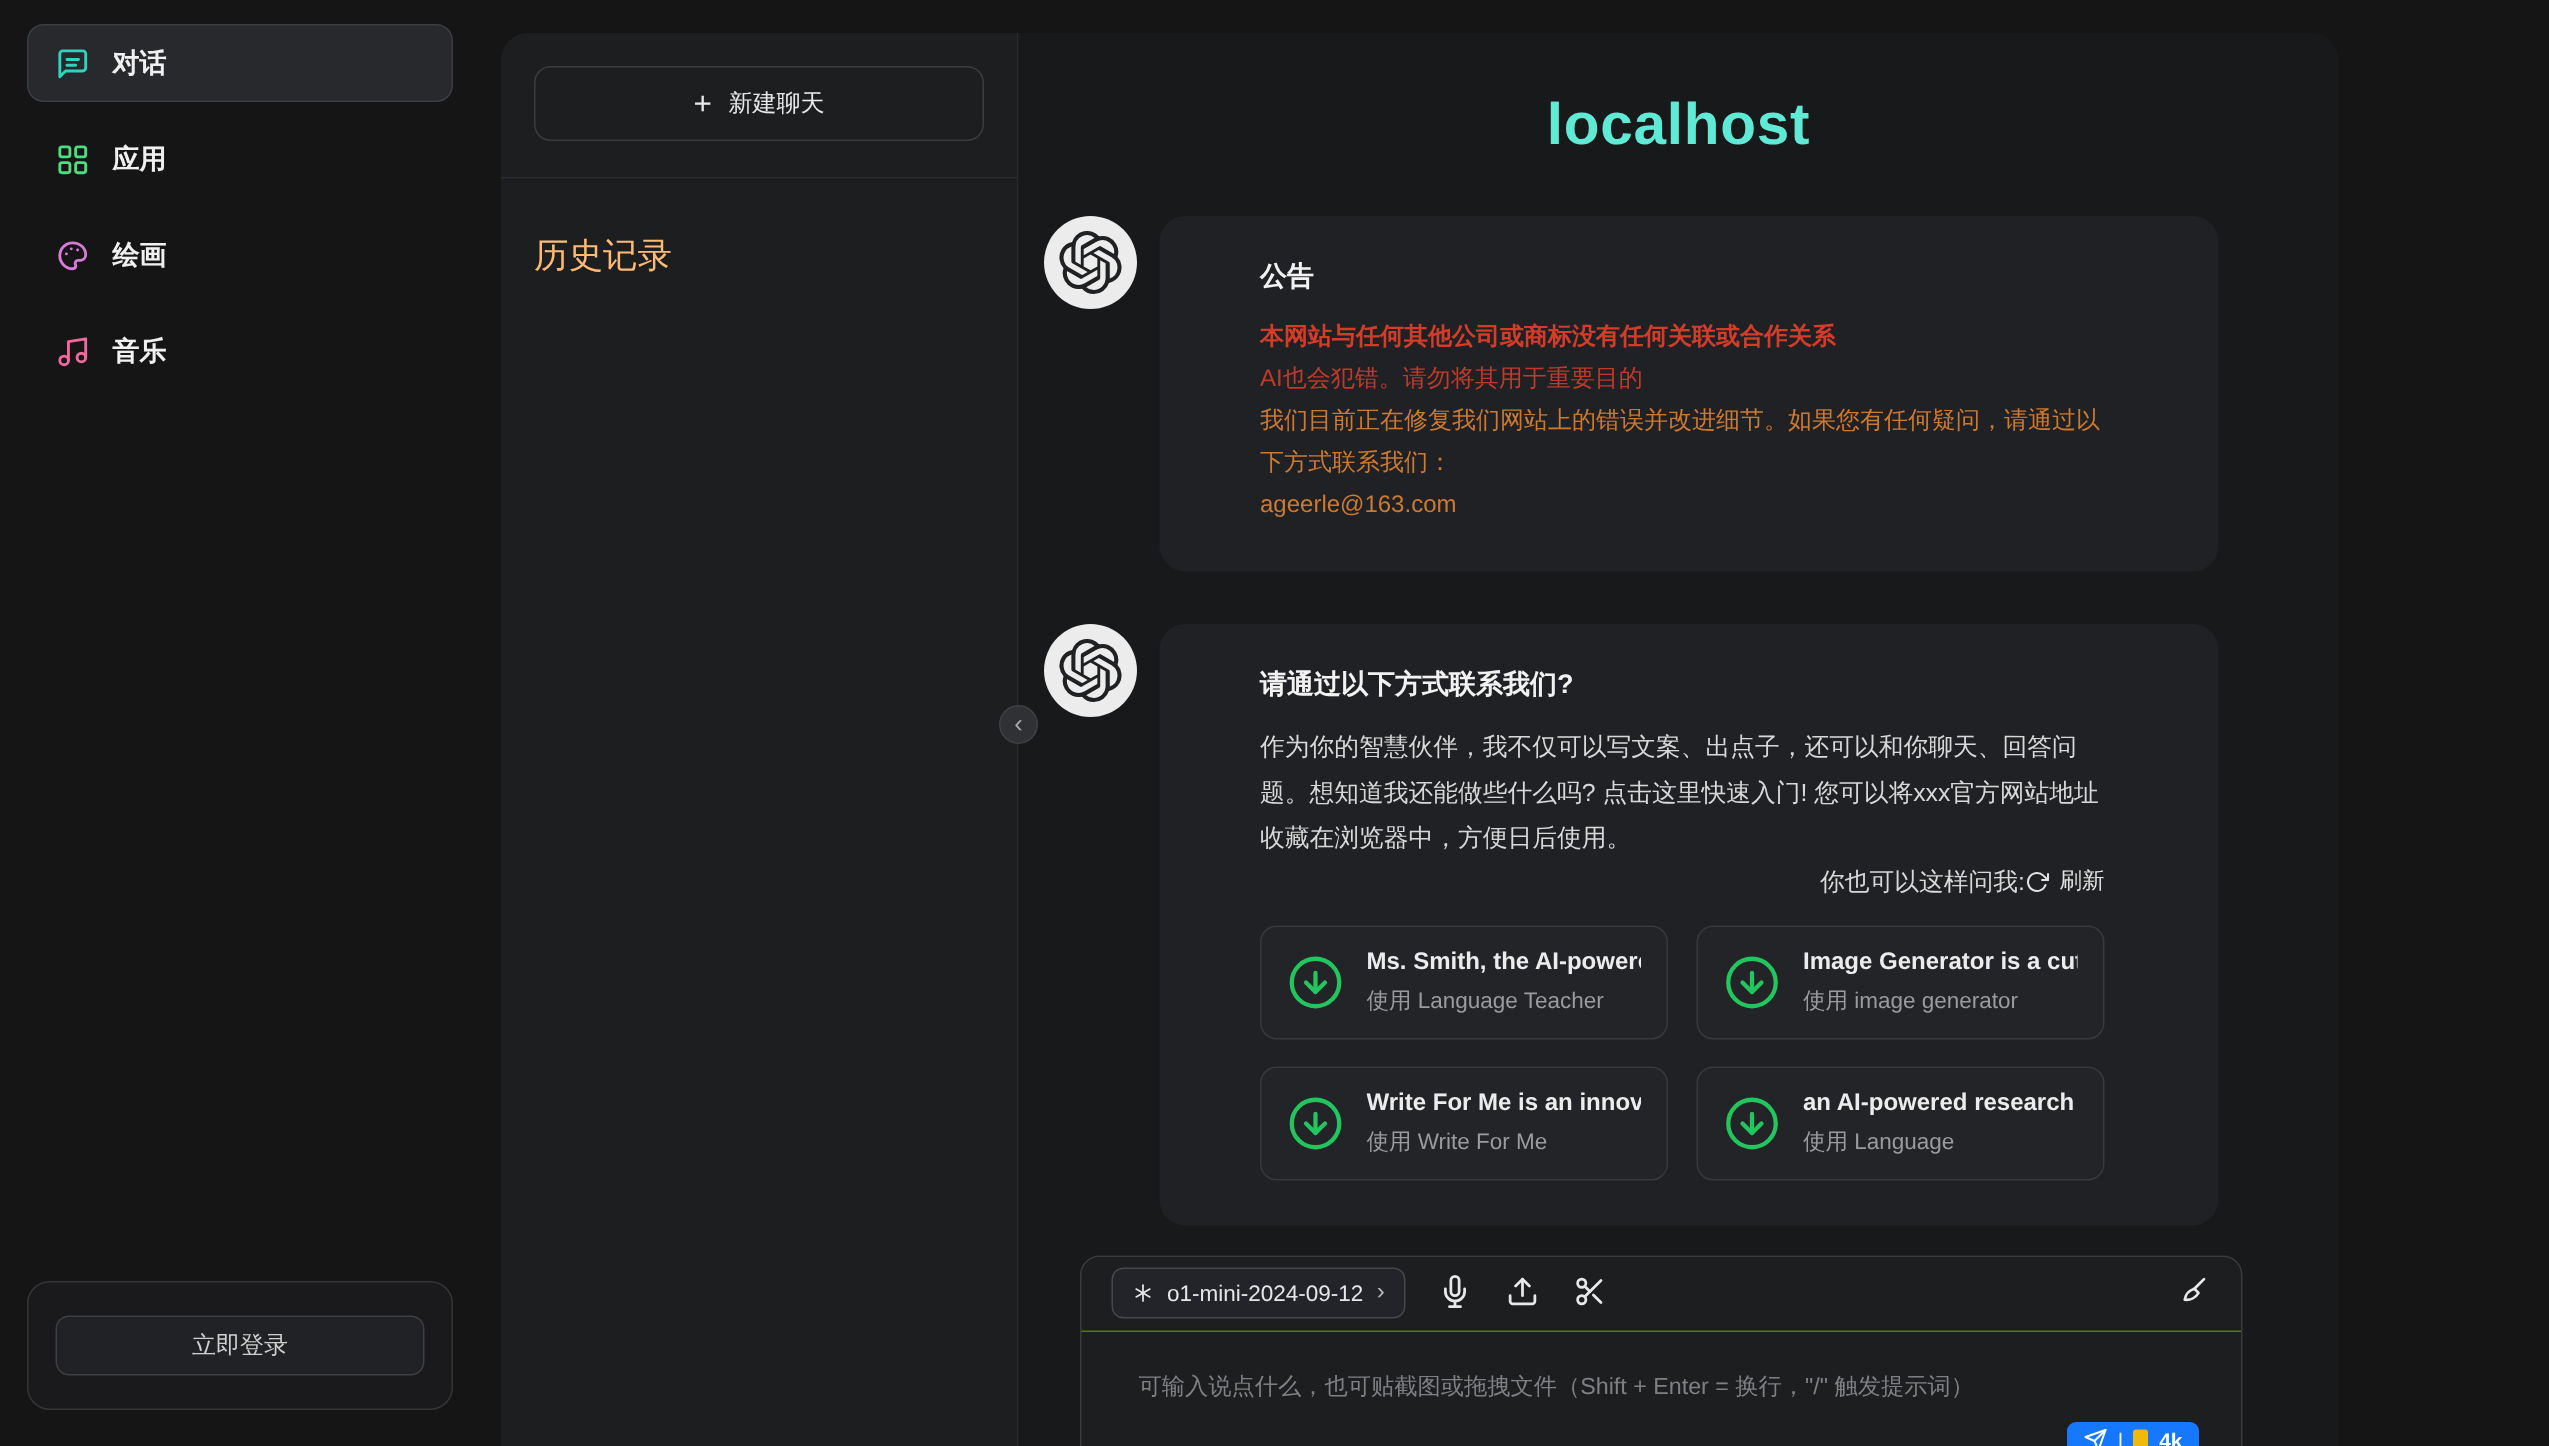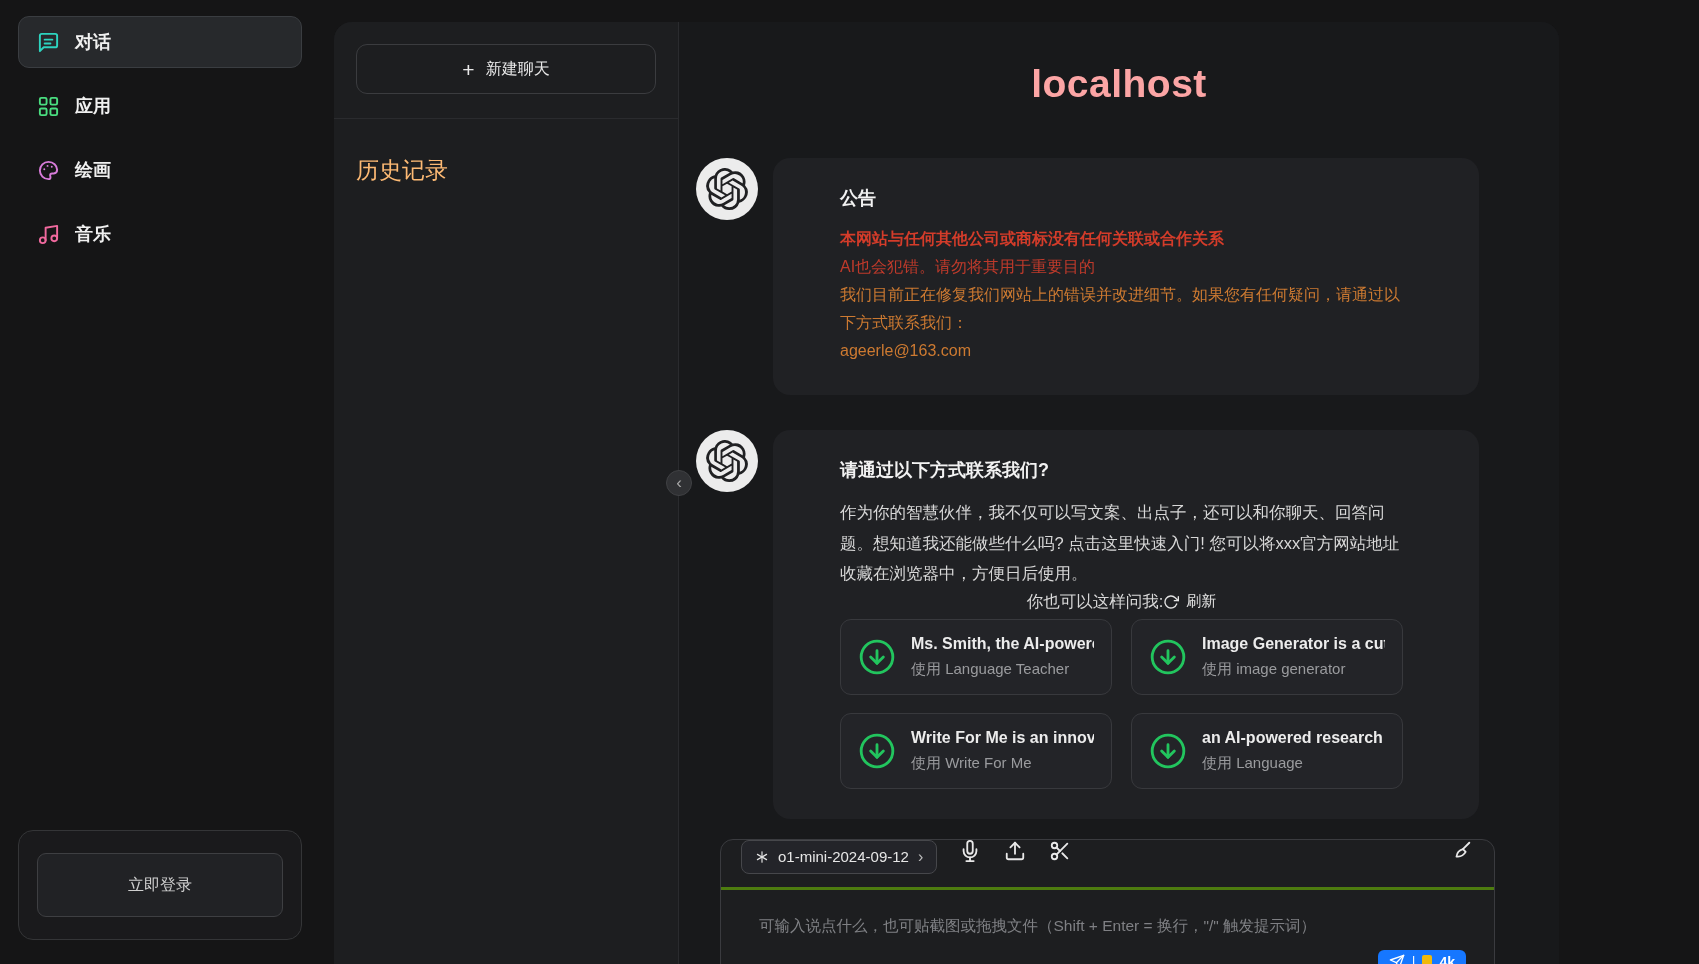--- a/index.html
+++ b/index.html
@@ -20,21 +20,21 @@
   .nav-item.active { background:#27292c; border-color:#3a3d41; }
   .nav-icon { width:23px; height:23px; flex:none; }
   .nav-icon svg { width:100%; height:100%; }
   .icon-chat  { color:#2dd4bf; }
   .icon-apps  { color:#4ade80; }
   .icon-paint { color:#d77bd9; }
   .icon-music { color:#f0699e; }
 
   .login-panel { margin-top:auto; border:1px solid #343537; border-radius:15px; padding:22px 18px; background:#1a1a1c; }
   .login-btn {
-    width:100%; height:64px; background:#212225; border:1px solid #3e3f42; border-radius:9px;
+    width:100%; height:40px; background:#212225; border:1px solid #3e3f42; border-radius:9px;
     color:#cfcfcf; font-size:16px; cursor:pointer; font-family:inherit;
   }
 
   
   .content {
     flex:1; display:flex; margin:22px 140px 0 14px;
     border-radius:18px 18px 0 0; overflow:hidden; position:relative; background:#1a1b1d;
   }
 
   .chatlist { width:345px; flex:none; background:#1d1e20; border-right:1px solid #2a2b2e; padding:22px 22px 0; }
@@ -56,56 +56,56 @@
   .mini-icon svg { width:100%; height:100%; }
 
   .collapse-handle {
     position:absolute; left:332px; top:448px; width:26px; height:26px; border-radius:50%;
     background:#303134; border:1px solid #404144; color:#a8a8a8; display:flex; align-items:center;
     justify-content:center; font-size:17px; line-height:1; cursor:pointer; z-index:5; padding-bottom:2px;
   }
 
   
   .main { flex:1; background:#18191b; display:flex; flex-direction:column; overflow:hidden; }
-  .main-title { text-align:center; font-size:39px; font-weight:700; color:#fca5a5; margin:40px 0 52px; letter-spacing:.5px; }
+  .main-title { text-align:center; font-size:39px; font-weight:700; color:#5eead4; margin:40px 0 38px; letter-spacing:.5px; }
   .messages { padding:0 80px 0 17px; display:flex; flex-direction:column; gap:35px; }
   .msg-row { display:flex; align-items:flex-start; gap:15px; }
   .avatar {
     width:62px; height:62px; border-radius:50%; background:#ececec; flex:none;
     display:flex; align-items:center; justify-content:center;
   }
   .avatar svg { width:42px; height:42px; fill:#202123; }
   .bubble { flex:1; background:#202124; border-radius:17px; padding:28px 76px 30px 67px; }
 
   .msg-title { font-size:18px; font-weight:700; color:#f2f2f2; margin-bottom:15px; }
   .ann-line { font-size:16px; line-height:1.75; }
   .ann-red-bold { color:#d43c2a; font-weight:700; }
   .ann-red { color:#bf3a2b; }
   .ann-orange { color:#cd7a31; }
   .ann-email { color:#cd7a31; text-decoration:none; display:inline-block; cursor:pointer; }
 
   .welcome-body { font-size:16.5px; line-height:1.85; color:#d8d8d8; margin:0; }
-  .hint-row { display:flex; align-items:center; justify-content:center; font-size:16.5px; color:#d8d8d8; margin:2px 0 6px; }
+  .hint-row { display:flex; align-items:center; justify-content:flex-end; font-size:16.5px; color:#d8d8d8; margin:2px 0 18px; }
   .refresh-btn { display:flex; align-items:center; gap:7px; background:none; border:none; color:#e3e3e3; font-size:15px; cursor:pointer; font-family:inherit; padding:0; }
   .refresh-btn svg { width:16px; height:16px; }
 
   .sugg-grid { display:grid; grid-template-columns:1fr 1fr; gap:18px 19px; }
   .sugg-card {
     display:flex; align-items:center; gap:15px; background:#232428; border:1px solid #38393d;
     border-radius:11px; padding:15px 17px; cursor:pointer; overflow:hidden;
   }
   .sugg-icon { width:38px; height:38px; color:#22c55e; flex:none; }
   .sugg-icon svg { width:100%; height:100%; }
   .sugg-texts { min-width:0; }
   .sugg-title { font-size:16px; font-weight:600; color:#ececec; white-space:nowrap; overflow:hidden; margin-bottom:7px; }
   .sugg-sub { font-size:15px; color:#9a9b9e; }
 
   
   .composer { margin:20px 64px 0 41px; border:1px solid #3a3b3f; border-radius:13px; background:#1d1e20; }
-  .toolbar { display:flex; gap:20px; height:50px; padding:0 20px; border-bottom:3px solid #4d7c0f; }
+  .toolbar { display:flex; align-items:center; gap:20px; height:50px; padding:0 20px; border-bottom:1px solid #4d7c0f; }
   .model-chip {
     display:flex; align-items:center; gap:9px; height:34px; padding:0 13px;
     border:1px solid #46474b; border-radius:8px; background:#232429; color:#e6e6e6;
     font-size:15px; cursor:pointer; font-family:inherit;
   }
   .model-chip .chev { color:#bbbbbb; font-size:16px; line-height:1; }
   .chip-spark { width:14px; height:14px; color:#e6e6e6; }
   .chip-spark svg { width:100%; height:100%; }
   .tool-btn { background:none; border:none; color:#e8e8e8; width:25px; height:25px; padding:0; cursor:pointer; }
   .tool-btn svg { width:22px; height:22px; }

